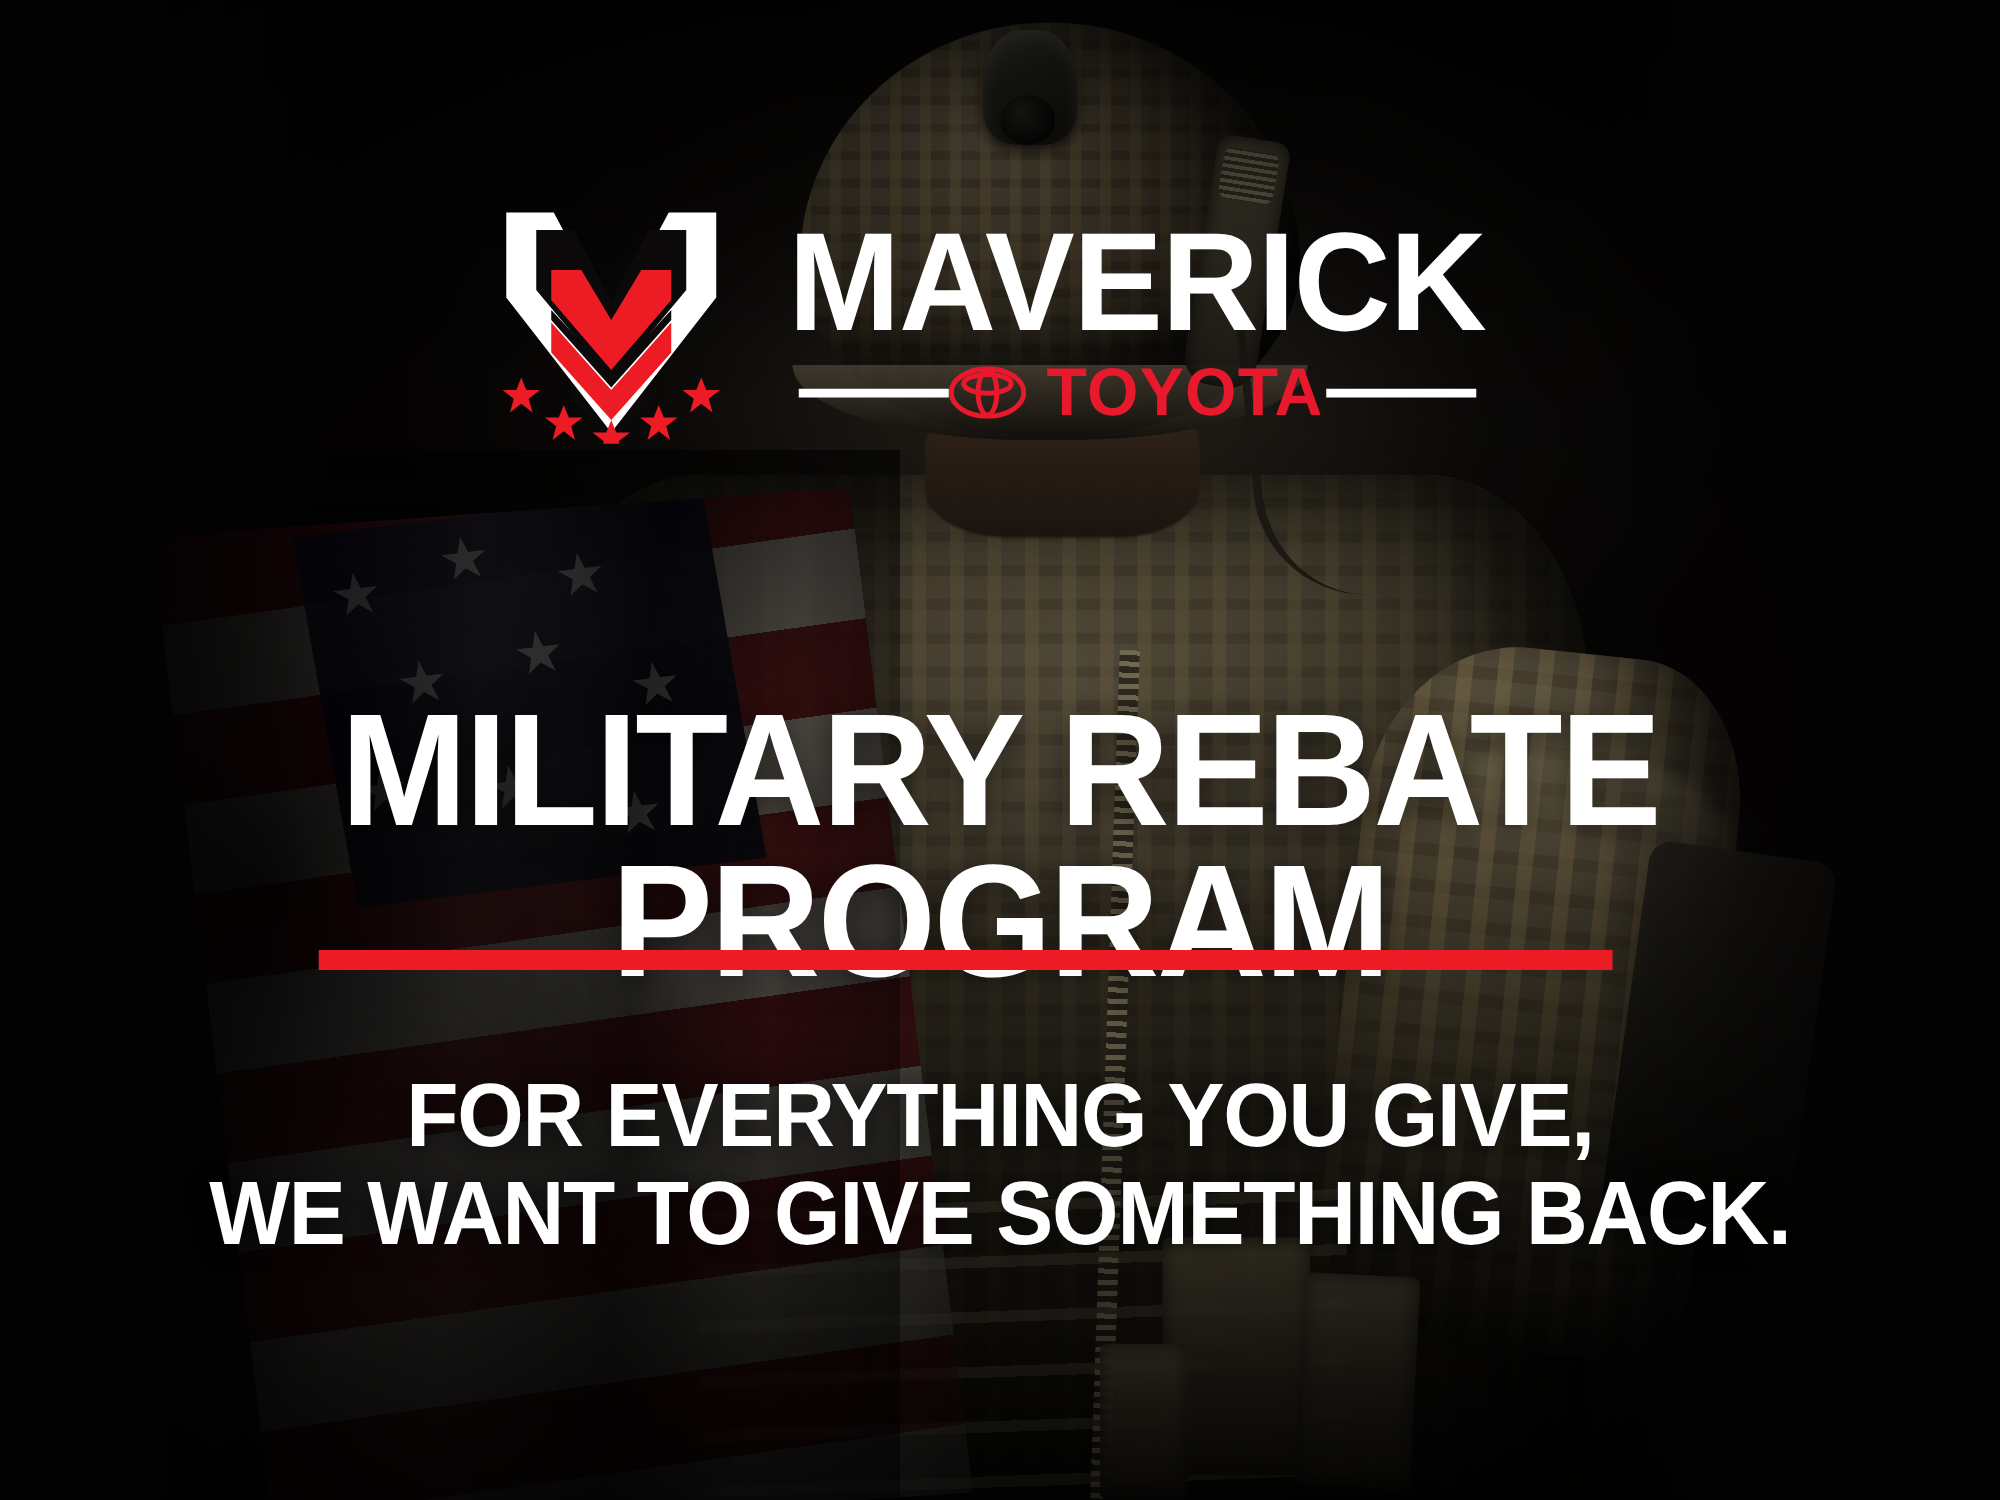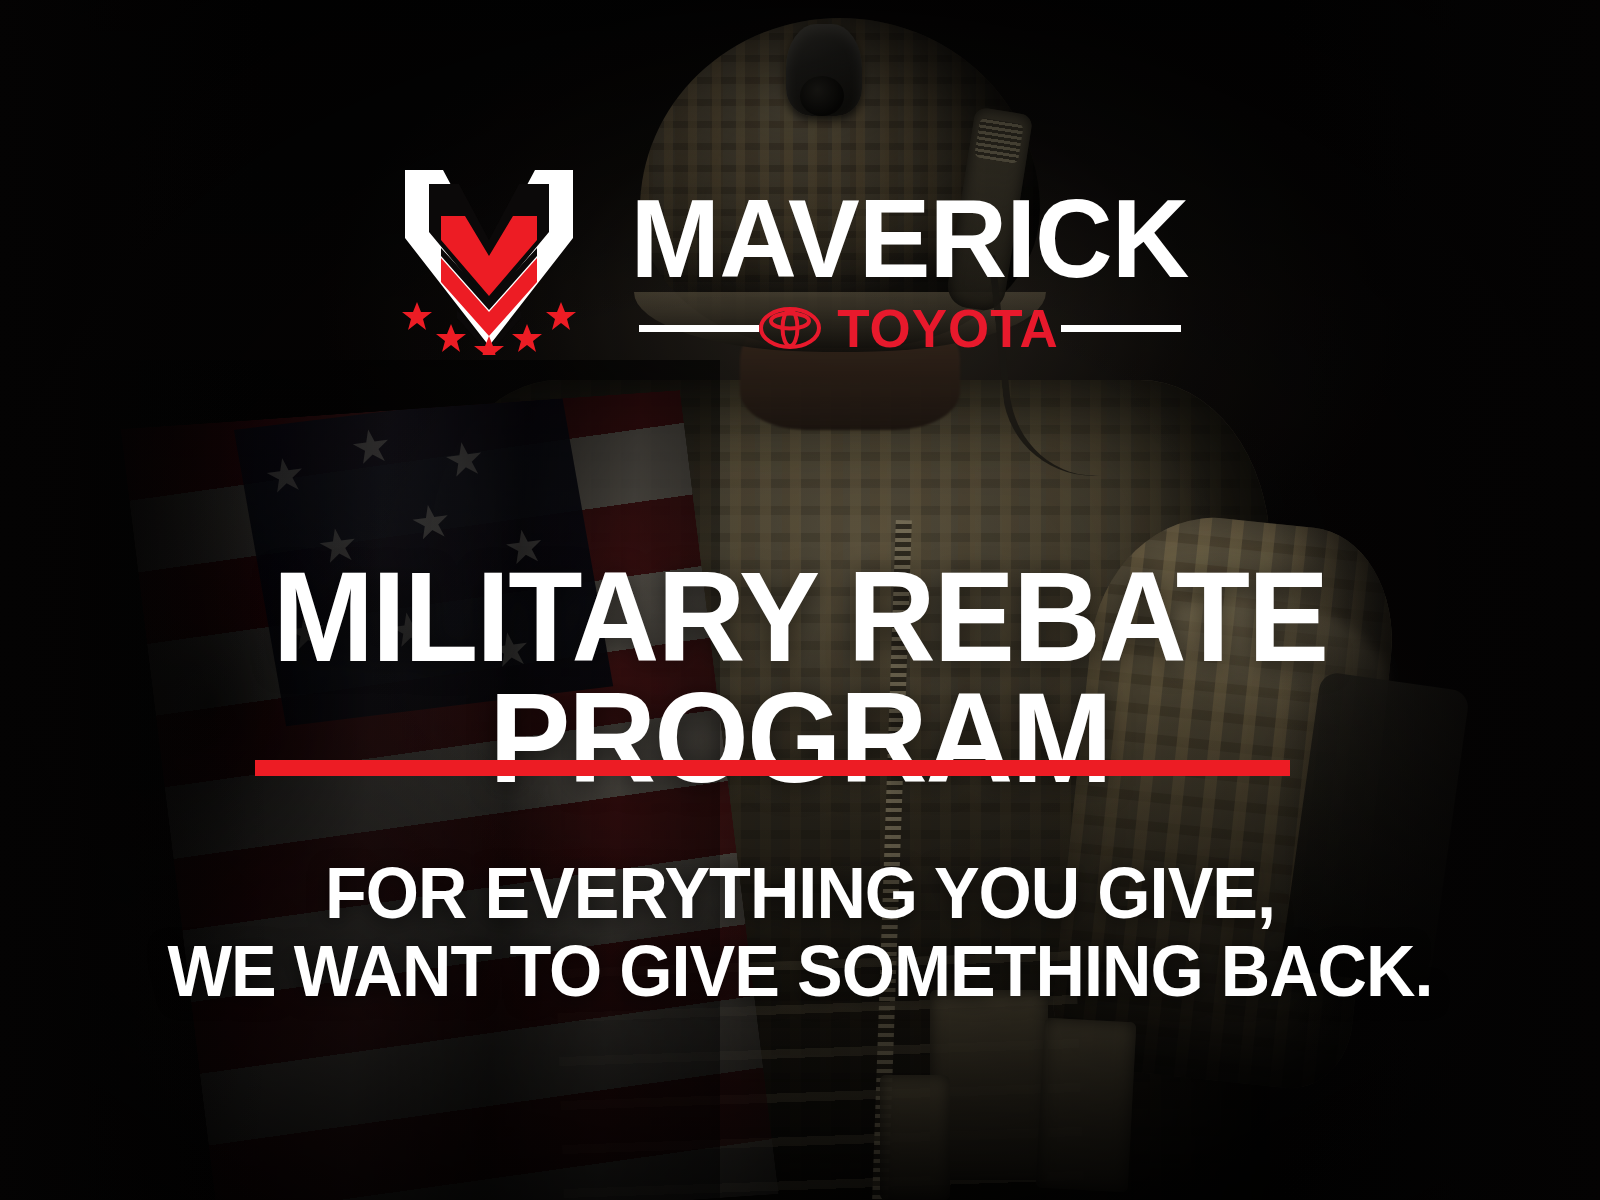--- a/index.html
+++ b/index.html
@@ -204,21 +204,21 @@
     background:
       linear-gradient(90deg, rgba(4,3,3,.98) 0%, rgba(4,3,3,.55) 7%, rgba(0,0,0,0) 17%, rgba(0,0,0,0) 80%, rgba(4,3,3,.70) 92%, rgba(4,3,3,.99) 100%);
   }
 
   
   .content{position:absolute;inset:0;}
 
   
   .lockup{
     position:absolute;left:0;right:0;top:160px;
-    display:flex;align-items:flex-end;justify-content:center;gap:40px;
+    display:flex;align-items:center;justify-content:center;gap:40px;
   }
   .emblem{width:180px;height:195px;flex:0 0 auto;display:block;}
 
   .wordblock{display:flex;flex-direction:column;align-items:center;padding-top:6px;}
   .maverick{
     font-size:112px;line-height:.82;font-weight:700;color:#ffffff;
     letter-spacing:-1px;transform:scaleX(.96);transform-origin:center;
     white-space:nowrap;
   }
   .toyrow{

